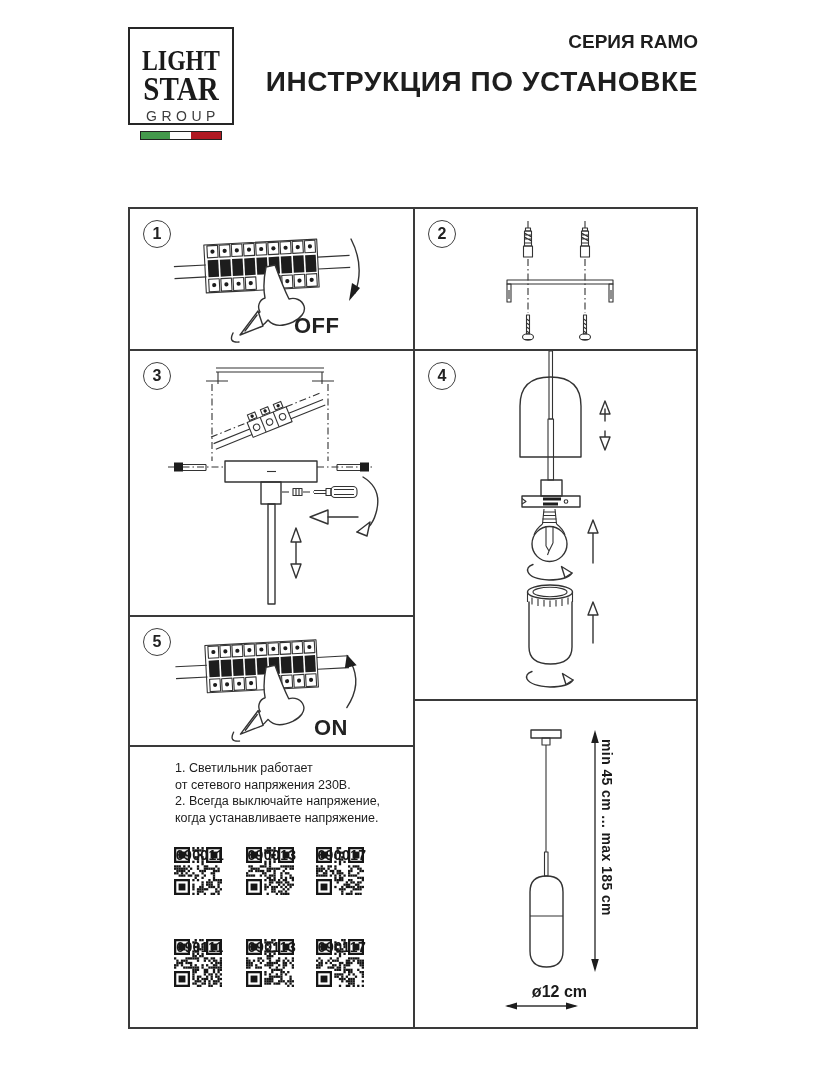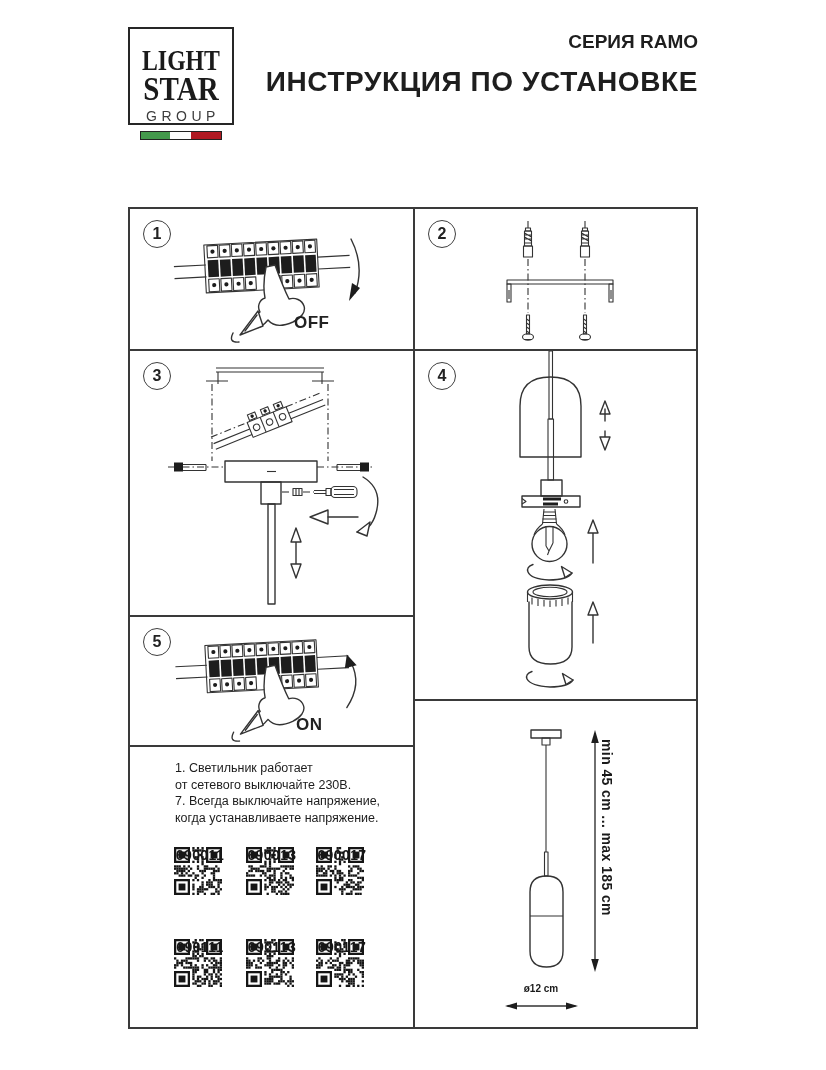--- a/index.html
+++ b/index.html
@@ -22,36 +22,36 @@
   .title-instr{font-size:28px;line-height:26px;letter-spacing:.6px;margin-top:13px;}
   
   .grid{left:128px;top:207px;width:570px;height:822px;border:2px solid #3a3a3a;box-sizing:border-box;}
   .panel{position:absolute;box-sizing:border-box;}
   .bl{border-left:2px solid #3a3a3a;}
   .bt{border-top:2px solid #3a3a3a;}
   .panel svg{position:absolute;left:0;top:0;width:100%;height:100%;}
   .badge{position:absolute;left:13px;top:11px;width:28px;height:28px;border:1.6px solid #3f3f3f;
          border-radius:50%;box-sizing:border-box;font-size:16px;font-weight:700;color:#222;
          display:flex;align-items:center;justify-content:center;}
-  .switch-label{position:absolute;font-size:17px;font-weight:600;color:#222;letter-spacing:.5px;}
+  .switch-label{position:absolute;font-size:22px;font-weight:600;color:#222;letter-spacing:.5px;}
   
   .s{stroke:#333;fill:none;stroke-width:1.4;stroke-linejoin:round;stroke-linecap:round;}
   .s1{stroke:#333;fill:none;stroke-width:1.1;stroke-linejoin:round;}
   .f{fill:#1d1d1d;stroke:none;}
   .sf{stroke:#333;fill:#fff;stroke-width:1.4;stroke-linejoin:round;stroke-linecap:round;}
   .dd{stroke-dasharray:7 3 1.5 3;}
   
   .notes{left:45px;top:13px;font-size:12.5px;line-height:16.5px;color:#1c1c1c;}
   .qr-cell{position:absolute;width:52px;text-align:center;}
   .qr-label{font-size:14px;font-weight:700;letter-spacing:.4px;color:#161616;height:24px;}
   .qr-cell svg{display:block;margin:0 auto;width:48px;height:48px;}
   
   .vdim-text{left:184px;top:38px;height:224px;writing-mode:vertical-rl;display:flex;align-items:center;
              font-size:14px;font-weight:700;letter-spacing:.4px;color:#1a1a1a;}
-  .hdim-text{left:80px;top:282px;width:92px;text-align:center;font-size:10px;font-weight:700;color:#1a1a1a;}
+  .hdim-text{left:80px;top:282px;width:92px;text-align:right;font-size:16px;font-weight:700;color:#1a1a1a;}
 </style>
 </head>
 <body>
 
 <div class="abs logo-box">
   <div class="logo-word logo-w1">LIGHT</div>
   <div class="logo-word logo-w2">STAR</div>
   <div class="logo-w3">GROUP</div>
   <div class="flag">
     <div style="width: 29px; background: rgb(68, 153, 76);"></div>
@@ -333,28 +333,28 @@
         </g>
       <path class="sf" d="M136,51 L145,49 C149,60 154,73 159,83 C165,81 172,84 174,90 C176,96 171,102 163,106
                          C152,111 143,110 138,104 C134,109 128,114 124,110 C120,106 124,100 130,96
                          C127,91 129,84 135,82 C133,72 134,61 136,51 Z"></path>
       <path class="sf" d="M128,95 L110,119 L133,110 Z"></path>
       <path class="s" d="M127,99 L115,115 M103,117 Q98,127 109,126"></path>
       <path class="s" d="M218,92 Q234,68 222,46"></path>
       <polygon class="f" points="218,38 216,52 228,49"></polygon>
     </svg>
     <div class="badge">5</div>
-    <div class="switch-label" style="left:166px;top:98px">ON</div>
+    <div class="switch-label" style="left:184px;top:98px">ON</div>
   </div>
 
   <div class="panel bt" style="left:0;top:536px;width:283px;height:358px">
     <div class="abs notes">
       <div>1. Светильник работает</div>
-      <div>от сетевого выключайте 230В.</div>
-      <div>7. Всегда выключайте напряжение,</div>
+      <div>от сетевого напряжения 230В.</div>
+      <div>2. Всегда выключайте напряжение,</div>
       <div>когда устанавливаете напряжение.</div>
     </div>
     <div class="qr-cell" style="left:44px;top:100px">
       <div class="qr-label">690011</div>
       <svg class="qr" viewBox="0 0 48 48">
           <rect x="18.285714285714285" y="0" width="2.2857142857142856" height="2.2857142857142856" fill="#161616"></rect>
           <rect x="22.857142857142854" y="0" width="2.2857142857142856" height="2.2857142857142856" fill="#161616"></rect>
           <rect x="27.428571428571427" y="0" width="2.2857142857142856" height="2.2857142857142856" fill="#161616"></rect>
           <rect x="18.285714285714285" y="2.2857142857142856" width="2.2857142857142856" height="2.2857142857142856" fill="#161616"></rect>
           <rect x="20.57142857142857" y="2.2857142857142856" width="2.2857142857142856" height="2.2857142857142856" fill="#161616"></rect>

